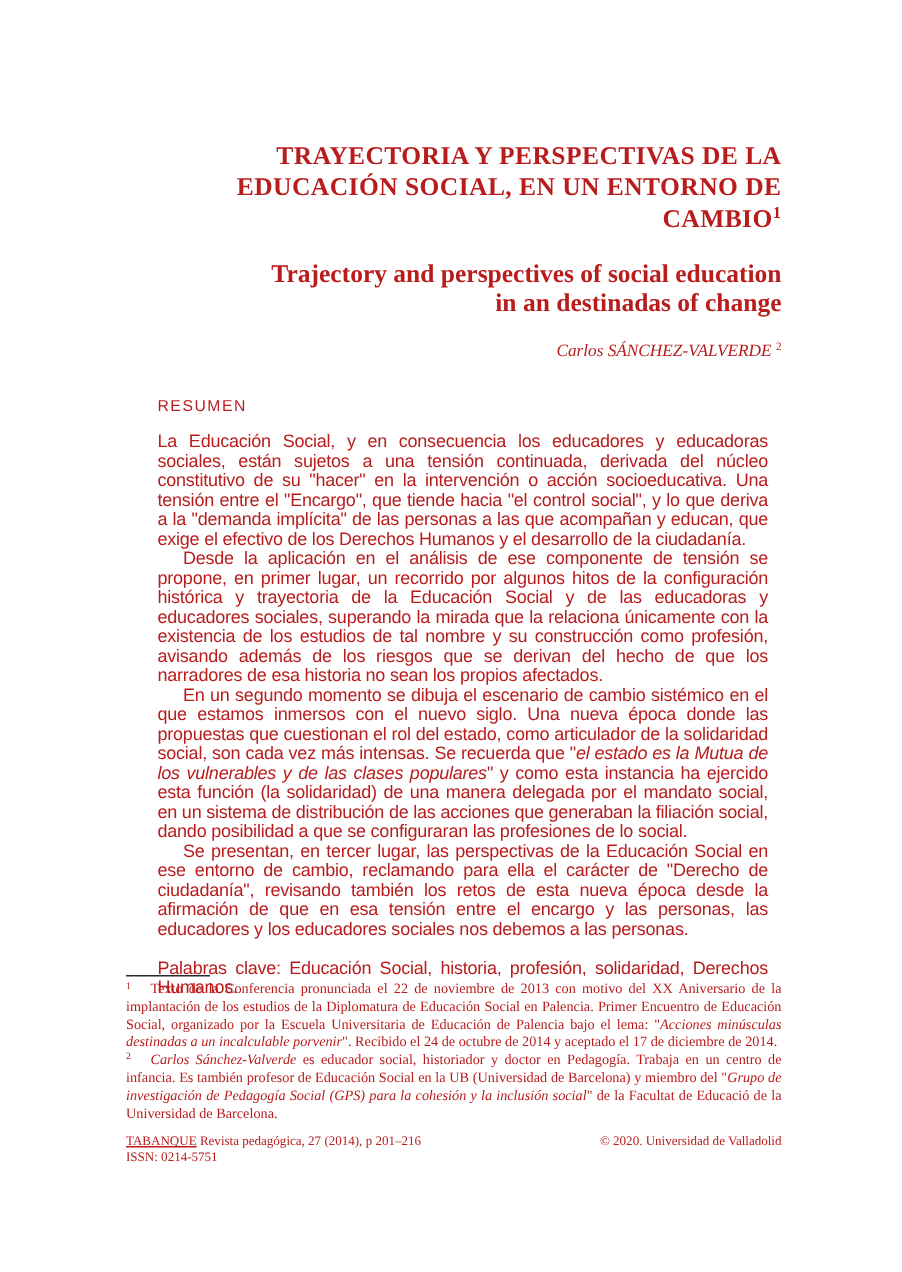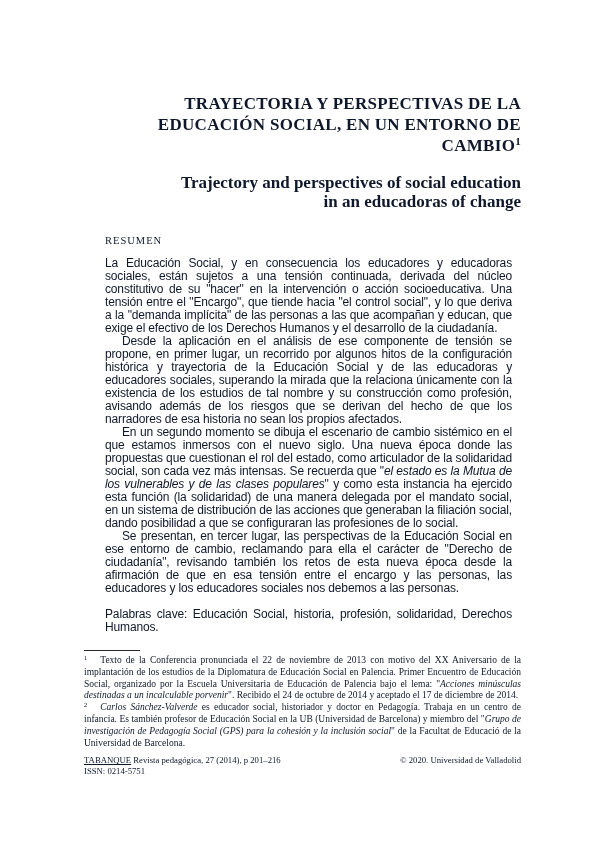--- a/index.html
+++ b/index.html
@@ -1,21 +1,21 @@
 <!DOCTYPE html>
 <html><head>
 <meta charset="utf-8">
 <style>
   * { margin:0; padding:0; box-sizing:border-box; }
   html, body { background:#ffffff; }
   .page {
     position:relative;
     width:601px; height:848px;
     background:#ffffff;
-    color:#0f172a;
+    color:#b91c1c;
     overflow:hidden;
     margin:0 auto;
   }
   .content {
     position:absolute;
     left:84px; top:93px;
     width:437px;
   }
   .title-es {
     font-family:"Liberation Serif", serif;
@@ -46,21 +46,20 @@
   }
   .author-line sup { font-size:7.5px; line-height:0; vertical-align:4px; font-style:normal; }
   .abstract {
     margin:24px 9px 0 21px;
     font-family:"Liberation Sans", sans-serif;
   }
   .abstract-heading {
     font-size:10.5px;
     letter-spacing:1px;
     margin-bottom:11px;
-    font-family:Liberation Serif, serif;
   }
   .abstract p {
     font-size:12px;
     line-height:13px;
     letter-spacing:-0.15px;
     text-align:justify;
   }
   .abstract p.indent { text-indent:17px; }
   .keywords { margin-top:13px; }
   .fnblock {
@@ -101,23 +100,27 @@
 <div class="page">
   <div class="content">
 
     <h1 class="title-es">
       <span>TRAYECTORIA Y PERSPECTIVAS DE LA</span><br>
       <span>EDUCACIÓN SOCIAL, EN UN ENTORNO DE CAMBIO</span><sup>1</sup>
     </h1>
 
     <h2 class="title-en">
       <span>Trajectory and perspectives of social education</span><br>
-      <span>in an educadoras of change</span>
+      <span>in an destinadas of change</span>
     </h2>
 
+    <div class="author-line">
+      <span>Carlos SÁNCHEZ-VALVERDE</span>
+      <sup>2</sup>
+    </div>
 
     <div class="abstract">
       <div class="abstract-heading">RESUMEN</div>
       <p><span>La Educación Social, y en consecuencia los educadores y educadoras sociales, están sujetos a una tensión continuada, derivada del núcleo constitutivo de su "hacer" en la intervención o acción socioeducativa. Una tensión entre el "Encargo", que tiende hacia "el control social", y lo que deriva a la "demanda implícita" de las personas a las que acompañan y educan, que exige el efectivo de los Derechos Humanos y el desarrollo de la ciudadanía.</span></p>
       <p class="indent"><span>Desde la aplicación en el análisis de ese componente de tensión se propone, en primer lugar, un recorrido por algunos hitos de la configuración histórica y trayectoria de la Educación Social y de las educadoras y educadores sociales, superando la mirada que la relaciona únicamente con la existencia de los estudios de tal nombre y su construcción como profesión, avisando además de los riesgos que se derivan del hecho de que los narradores de esa historia no sean los propios afectados.</span></p>
       <p class="indent"><span>En un segundo momento se dibuja el escenario de cambio sistémico en el que estamos inmersos con el nuevo siglo. Una nueva época donde las propuestas que cuestionan el rol del estado, como articulador de la solidaridad social, son cada vez más intensas. Se recuerda que "</span><i>el estado es la Mutua de los vulnerables y de las clases populares</i><span>" y como esta instancia ha ejercido esta función (la solidaridad) de una manera delegada por el mandato social, en un sistema de distribución de las acciones que generaban la filiación social, dando posibilidad a que se configuraran las profesiones de lo social.</span></p>
       <p class="indent"><span>Se presentan, en tercer lugar, las perspectivas de la Educación Social en ese entorno de cambio, reclamando para ella el carácter de "Derecho de ciudadanía", revisando también los retos de esta nueva época desde la afirmación de que en esa tensión entre el encargo y las personas, las educadores y los educadores sociales nos debemos a las personas.</span></p>
       <p class="keywords">Palabras clave: Educación Social, historia, profesión, solidaridad, Derechos Humanos.</p>
     </div>
 

